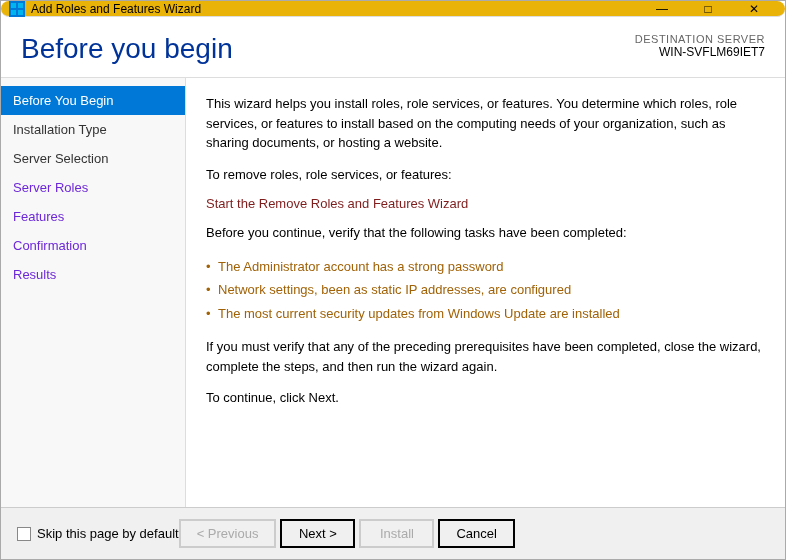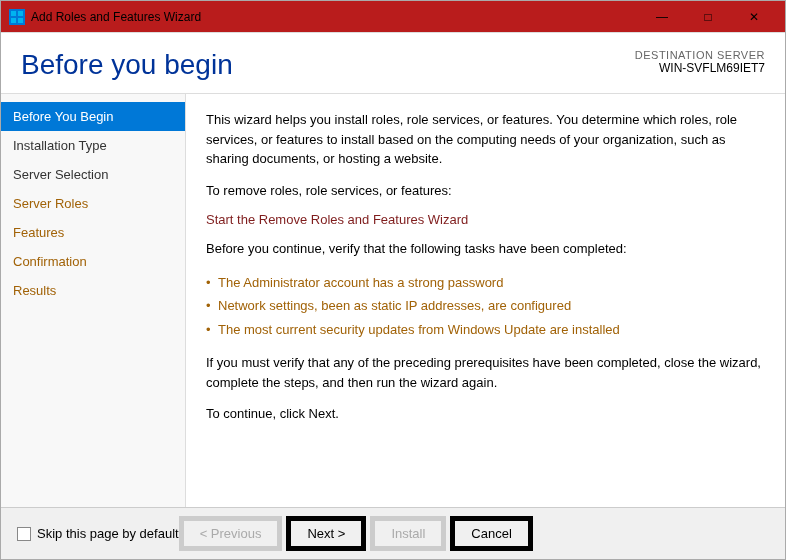--- a/index.html
+++ b/index.html
@@ -13,27 +13,28 @@
     }
     .window {
       width: 786px;
       height: 560px;
       background: #fff;
       border: 1px solid #aaa;
       display: flex;
       flex-direction: column;
     }
     .title-bar {
-      background: #b91c1c;
-      height: 32px;
+      background: #eab308;
+      height: 16px;
       display: flex;
       align-items: center;
       padding: 0 8px;
       border-bottom: 1px solid #ddd;
       flex-shrink: 0;
+      border-radius: 9px;
     }
     .title-bar-icon {
       width: 16px;
       height: 16px;
       margin-right: 6px;
       background: #0078d7;
       display: flex;
       align-items: center;
       justify-content: center;
       flex-shrink: 0;
@@ -106,21 +107,21 @@
       padding: 7px 12px;
       cursor: pointer;
       font-size: 13px;
       color: #333;
     }
     .sidebar-item.active {
       background: #0078d7;
       color: #fff;
     }
     .sidebar-item.disabled {
-      color: #a16207;
+      color: #6d28d9;
       cursor: default;
     }
     .main {
       flex: 1;
       padding: 16px 20px;
       overflow-y: auto;
       background: #fff;
     }
     .main p {
       margin-bottom: 12px;
@@ -173,21 +174,21 @@
       border: 1px solid #888;
       background: #fff;
       flex-shrink: 0;
     }
     .footer-buttons {
       display: flex;
       gap: 4px;
     }
     .btn {
       padding: 5px 16px;
-      border: 5px solid #000000;
+      border: 2px solid #000000;
       background: #f0f0f0;
       cursor: pointer;
       font-size: 13px;
       color: #000;
       min-width: 75px;
       text-align: center;
     }
     .btn.primary {
       background: #f0f0f0;
     }

